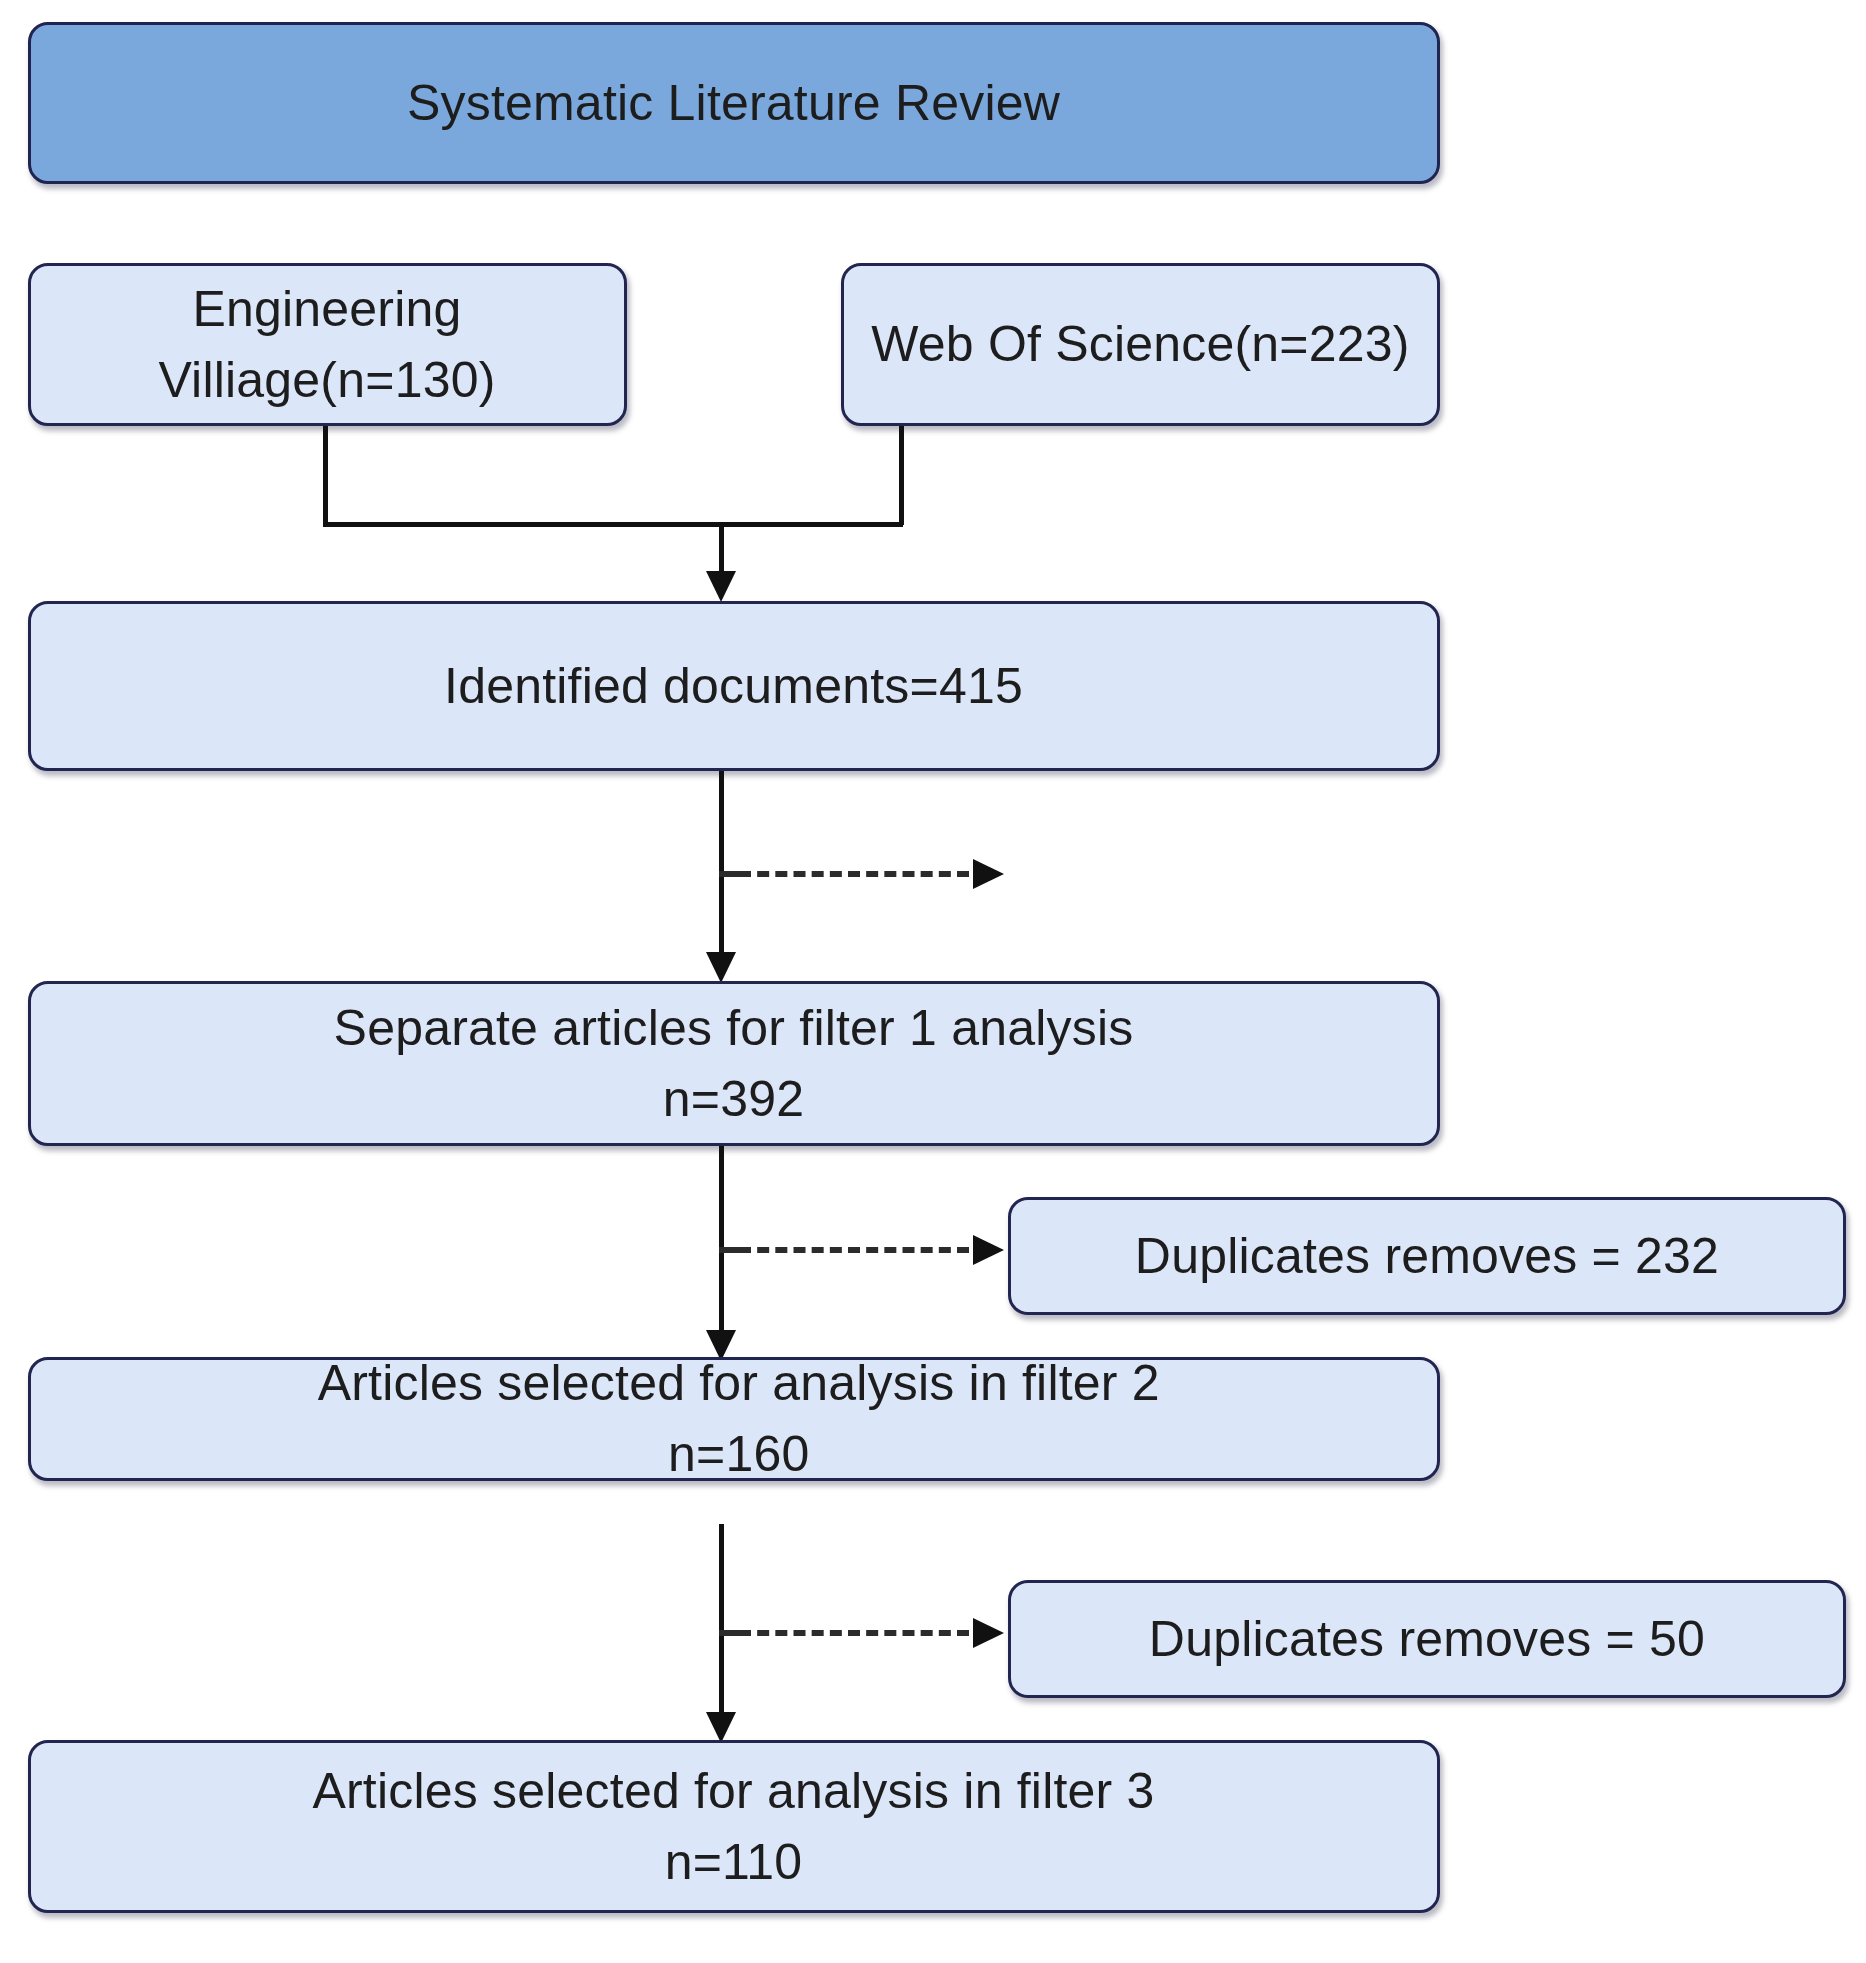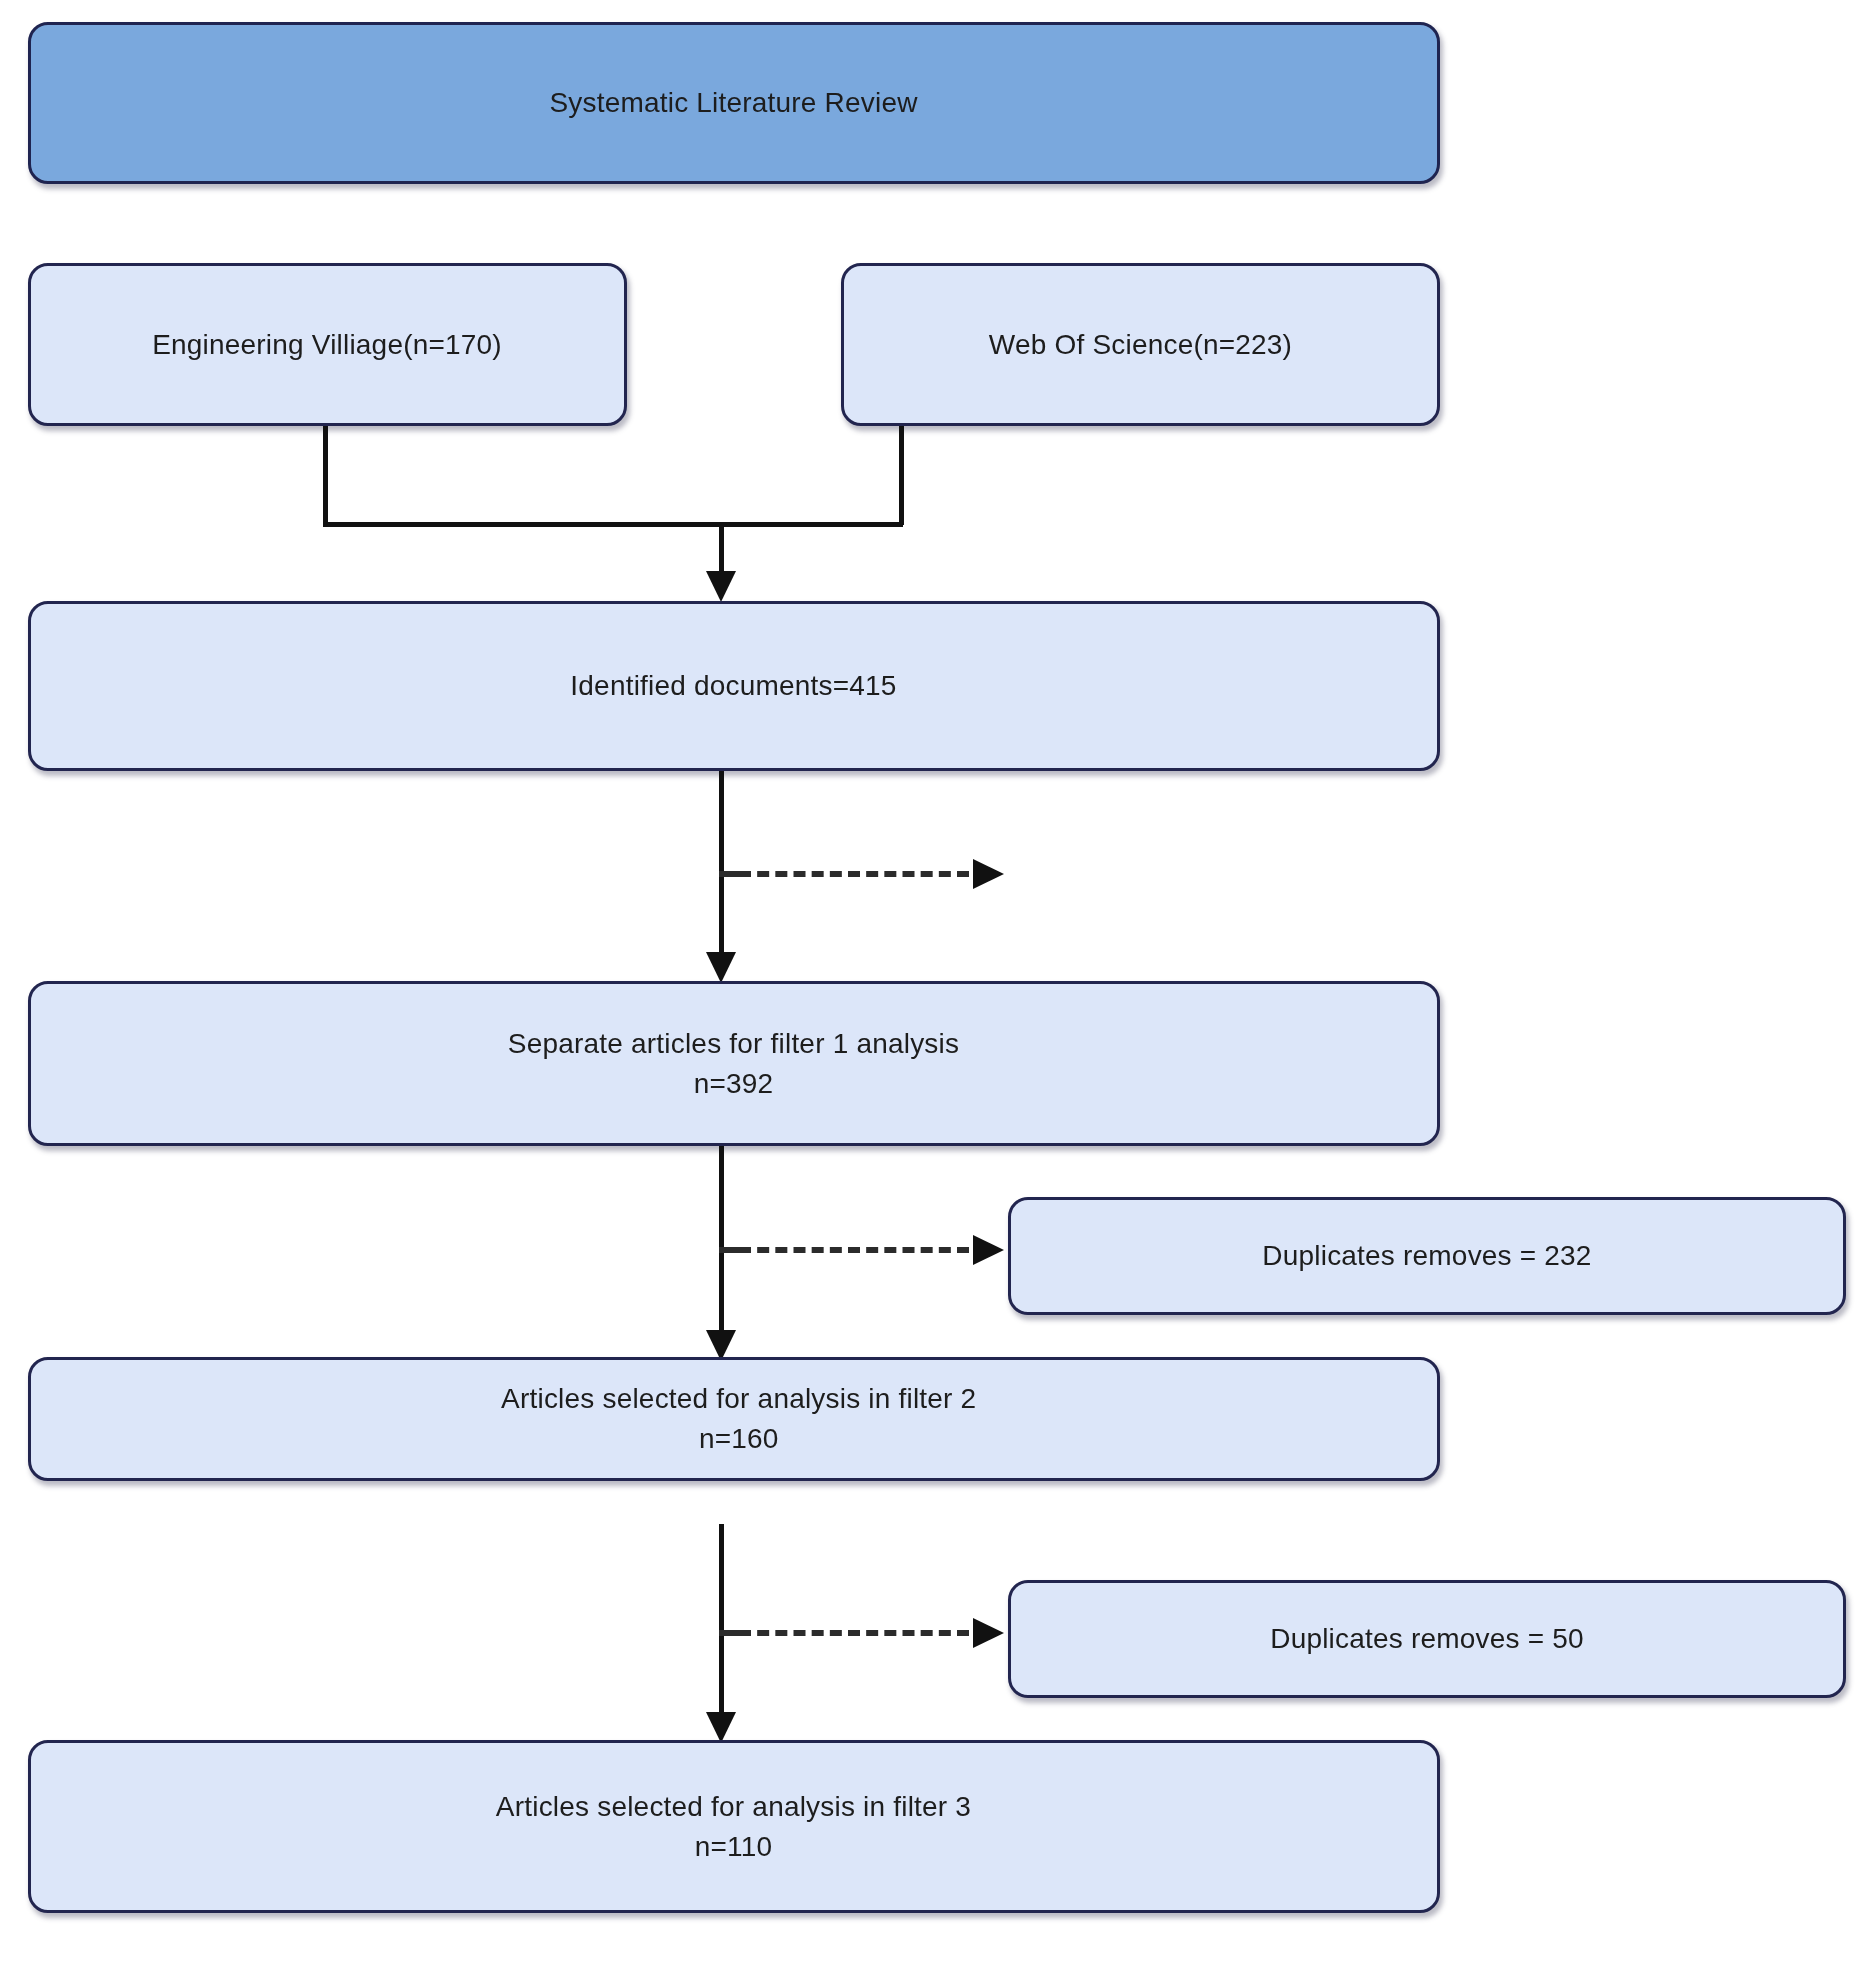--- a/index.html
+++ b/index.html
@@ -22,21 +22,21 @@
     box-sizing: border-box;
     border: 3.7px solid #22254f;
     border-radius: 20px;
     background: #dce6f9;
     box-shadow: 2.8px 4.6px 5.5px rgba(60, 60, 90, 0.35);
     display: flex;
     align-items: center;
     justify-content: center;
     text-align: center;
     color: #1d1d1d;
-    font-size: 28px;
+    font-size: 50px;
     line-height: 1.42;
     letter-spacing: 0.2px;
     white-space: pre-line;
     padding: 5.5px 16.5px;
   }
   .node.header {
     background: #7aa8dd;
     border-color: #1f2450;
   }
   .node-label {
@@ -77,21 +77,21 @@
 </head>
 <body>
 
 <div id="canvas">
 
   <div class="node header" style="left:27.5px; top:22px; width:1412px; height:162px;">
     <span class="node-label">Systematic Literature Review</span>
   </div>
 
   <div class="node" style="left:27.5px; top:263px; width:599px; height:163px;">
-    <span class="node-label">Engineering Villiage(n=170)</span>
+    <span class="node-label">Engineering Villiage(n=130)</span>
   </div>
 
   <div class="node" style="left:841px; top:263px; width:599px; height:163px;">
     <span class="node-label">Web Of Science(n=223)</span>
   </div>
 
   <div class="edge-line v-line" style="left:323px; top:426px; height:99px;"></div>
   <div class="edge-line v-line" style="left:899px; top:426px; height:99px;"></div>
   <div class="edge-line h-line" style="left:323px; top:522px; width:580px;"></div>
   <div class="edge-line v-line" style="left:719px; top:522px; height:57px;"></div>

